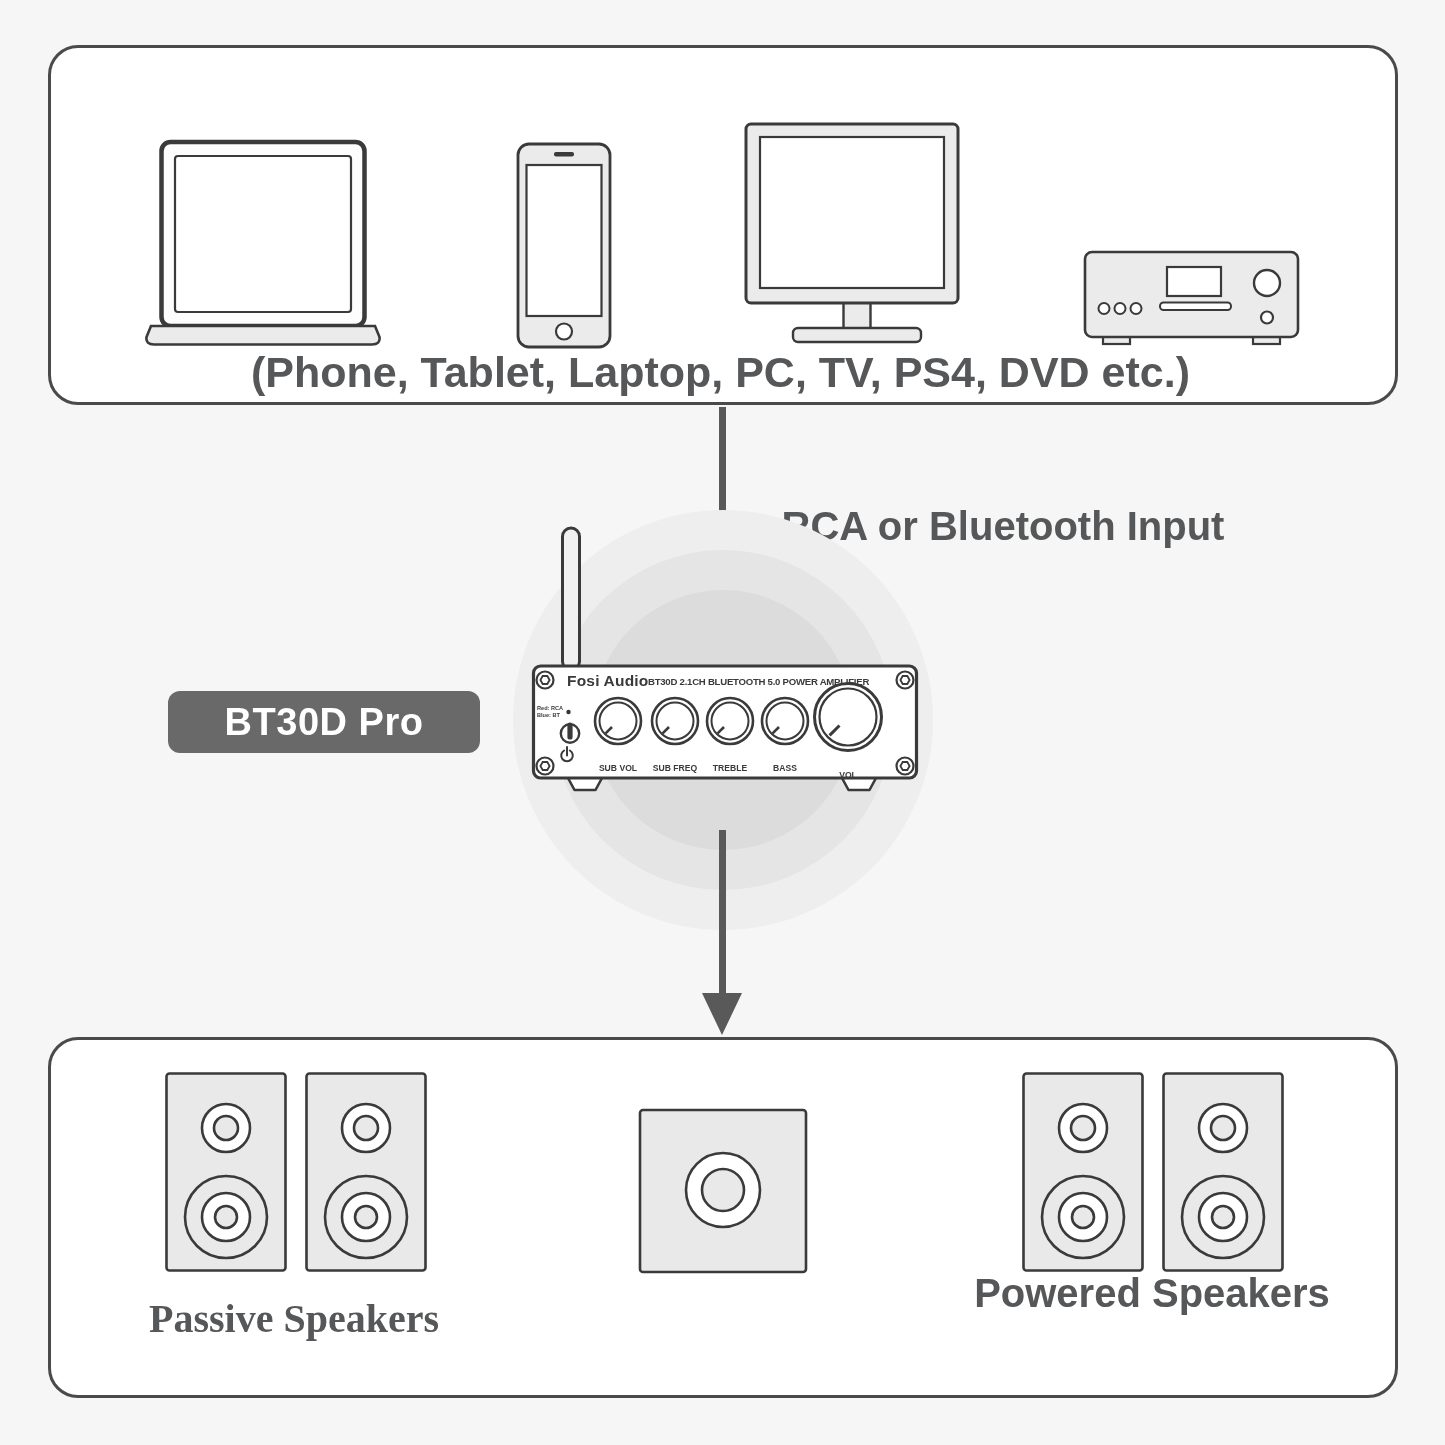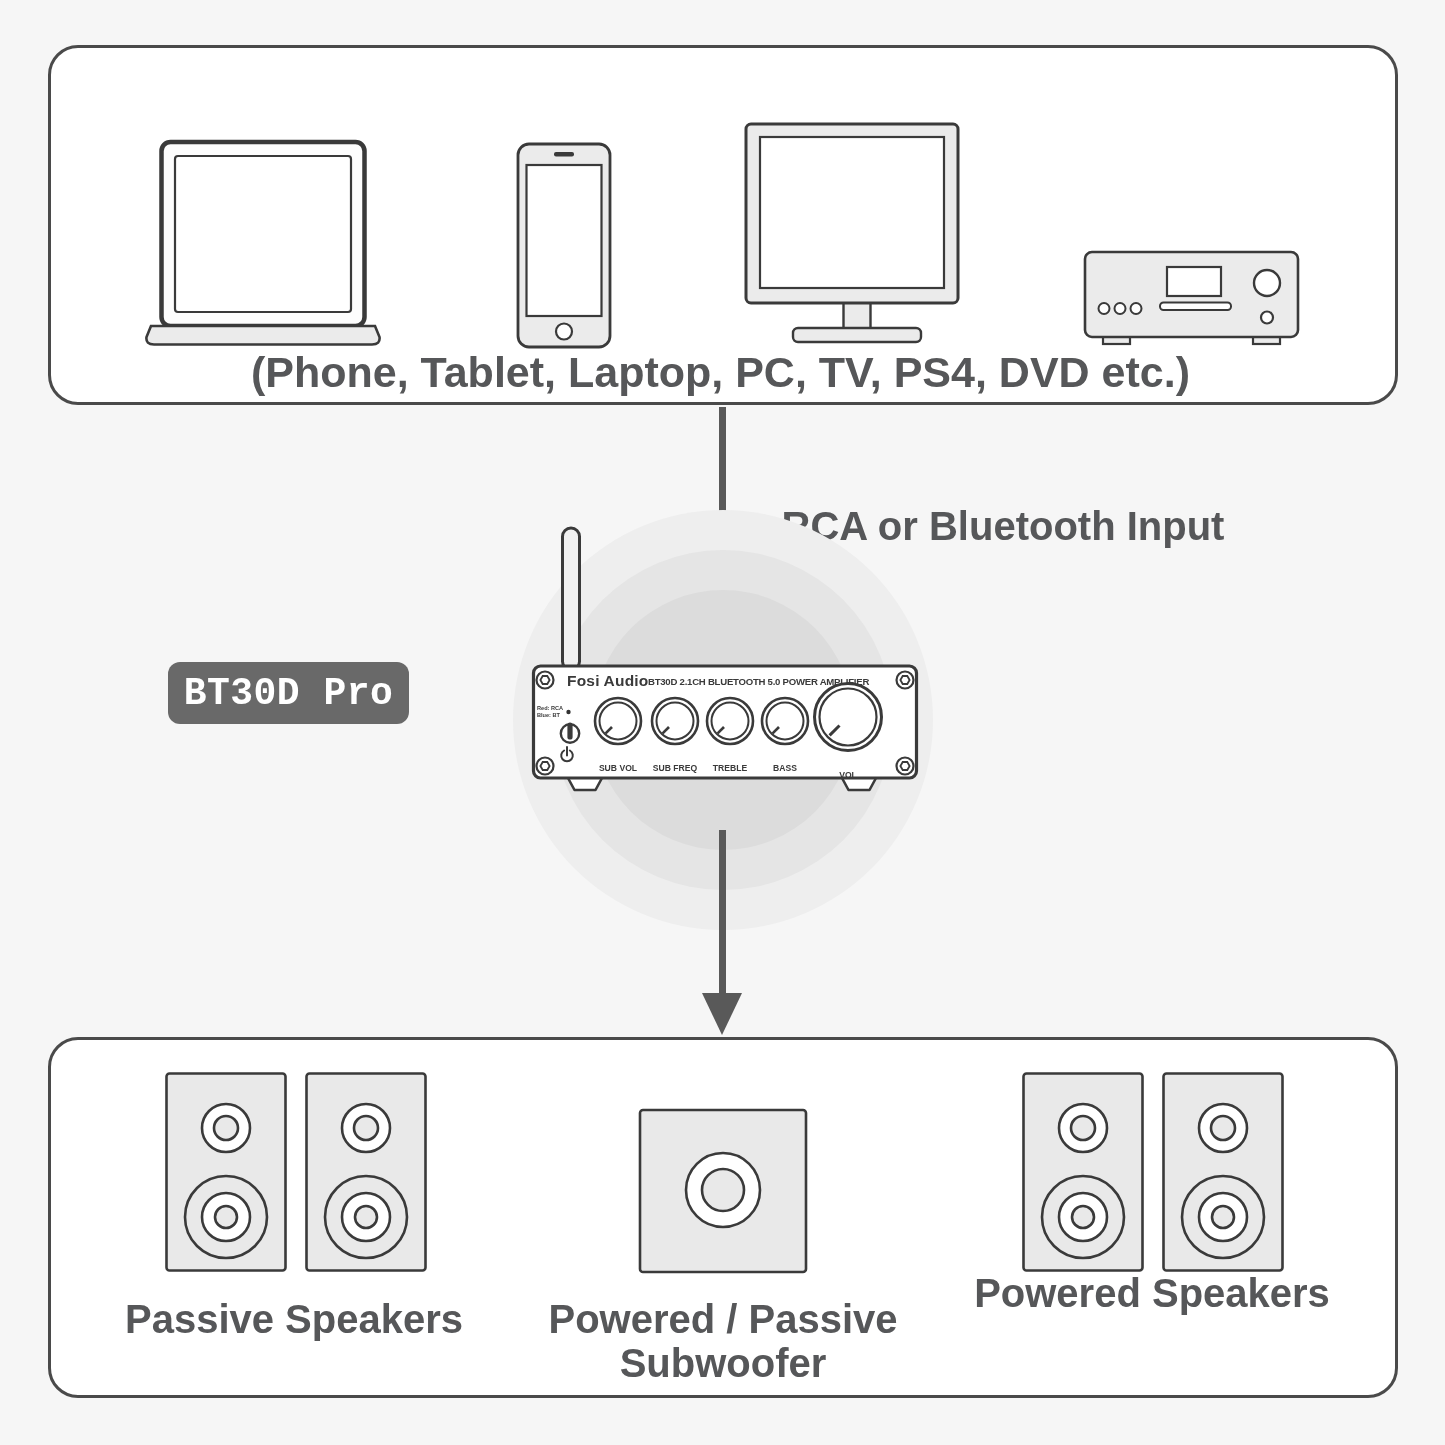--- a/index.html
+++ b/index.html
@@ -94,21 +94,21 @@
   <div class="abs src-label" style="left:48px;top:340px;margin-top:8px;">(Phone, Tablet, Laptop, PC, TV, PS4, DVD etc.)</div>
 
   <div class="abs arrow-line" style="left:718.5px;top:407px;height:152px;"></div>
   <div class="abs arrow-head" style="left:702px;top:559px;"></div>
   <div class="abs big-label" style="left:1003px;top:504px;">RCA or Bluetooth Input</div>
 
   <div class="abs glow" style="left:513px;top:510px;width:420px;height:420px;background:#eeeeee;"></div>
   <div class="abs glow" style="left:553px;top:550px;width:340px;height:340px;background:#e5e5e5;"></div>
   <div class="abs glow" style="left:593px;top:590px;width:260px;height:260px;background:#dcdcdc;"></div>
 
-  <div class="abs badge" style="left:168px;top:662px;width:241px;height:62px;font-family:Liberation Mono, monospace;">BT30D Pro</div>
+  <div class="abs badge" style="left:168px;top:691px;width:312px;height:62px;">BT30D Pro</div>
 
   <svg class="abs" style="left:530px;top:524px" width="390" height="268" viewBox="0 0 390 268">
 
     <rect x="32.5" y="4" width="17" height="142" rx="8.5" fill="#f1f1f1" stroke="#3a3a3a" stroke-width="3"></rect>
 
     <path d="M 38 254 L 44.5 266 L 65.5 266 L 72 254" fill="#ffffff" stroke="#3a3a3a" stroke-width="2.6" stroke-linejoin="round"></path>
     <path d="M 312 254 L 318.5 266 L 339.5 266 L 346 254" fill="#ffffff" stroke="#3a3a3a" stroke-width="2.6" stroke-linejoin="round"></path>
 
     <rect x="3.5" y="142" width="383" height="112" rx="7" fill="#ffffff" stroke="#3a3a3a" stroke-width="3.2"></rect>
 
@@ -181,20 +181,16 @@
     <circle cx="85" cy="82" r="21" fill="#e9e9e9" stroke="#3a3a3a" stroke-width="2.6"></circle>
   </svg>
 
   <svg class="abs" style="left:1022px;top:1072px" width="122" height="200">
       <use href="#sym-speaker"></use>
     </svg>
   <svg class="abs" style="left:1162px;top:1072px" width="122" height="200">
       <use href="#sym-speaker"></use>
     </svg>
 
-  <div class="abs big-label" style="left:294px;top:1297px;">Passive Speakers</div>
-  <div class="abs big-label" style="left:723px;top:1297px;">
-    <div>Powered / Passive</div>
-    <div>Subwoofer</div>
-  </div>
+  <div class="abs big-label" style="left:294px;top:1297px;font-family:Liberation Serif, serif;">Passive Speakers</div>
   <div class="abs big-label" style="left:1152px;top:1271px;">Powered Speakers</div>
 
 </div>
 
 </body></html>

